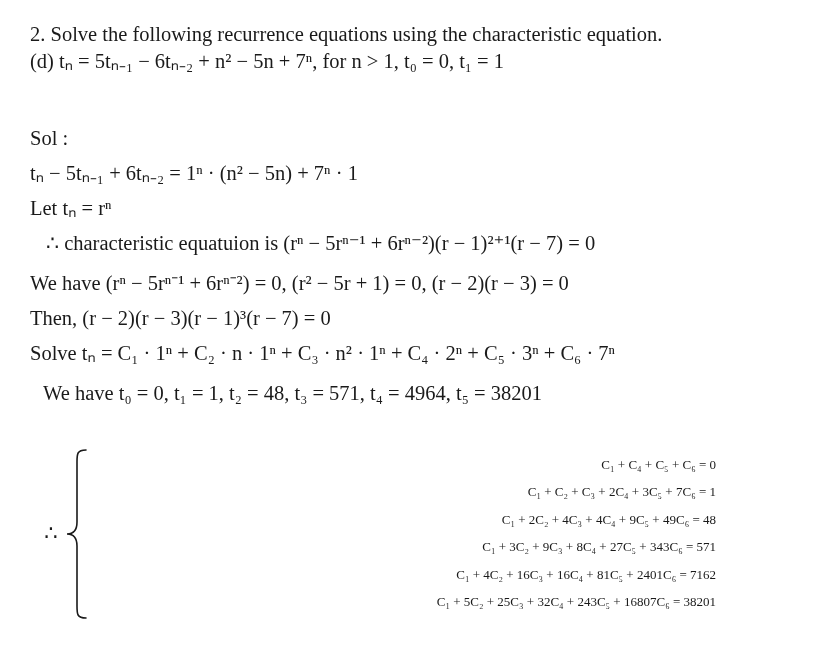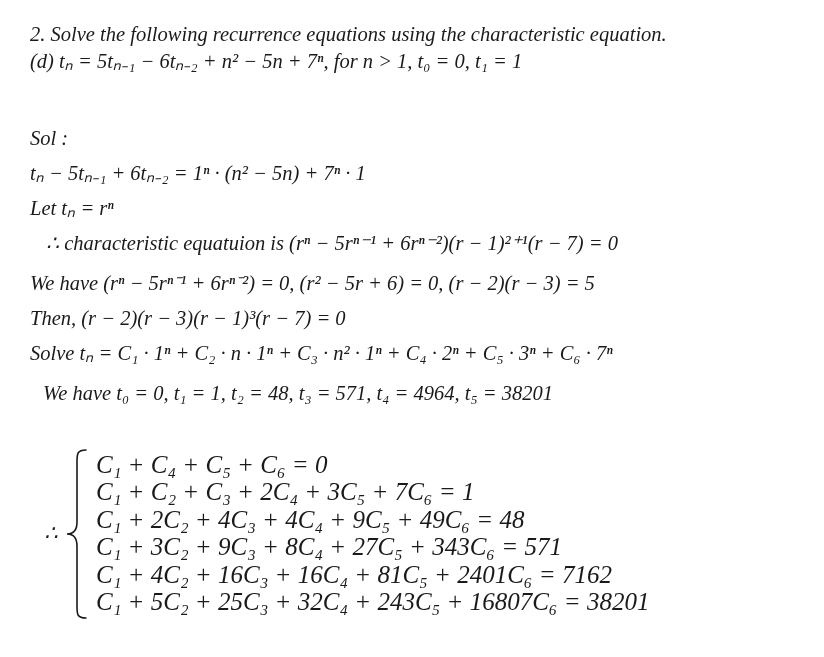--- a/index.html
+++ b/index.html
@@ -13,21 +13,20 @@
     font-family: "Liberation Serif", serif;
     color: #1a1a1a;
     overflow: hidden;
   }
   .page {
     position: relative;
     width: 816px;
     height: 657px;
     padding: 0;
     box-sizing: border-box;
-    font-style: italic;
   }
   .line {
     font-size: 20.5px;
     line-height: 1.0;
     white-space: nowrap;
   }
   .problem-line {
     position: absolute;
     left: 30px;
   }
@@ -69,24 +68,24 @@
   }
   .brace svg {
     position: absolute;
     left: 0;
     top: 0;
   }
   .eqs {
     padding-left: 6px;
   }
   .eq {
-    font-size: 25px;
+    font-size: 13px;
     line-height: 27.5px;
     white-space: nowrap;
-    text-align: left;
+    text-align: right;
     width: 620px;
   }
 </style>
 </head>
 <body>
 
 <div class="page">
 
   <div class="line problem-line l1">
     <span>2.</span>
@@ -99,21 +98,21 @@
   </div>
 
   <div class="line problem-line sol">Sol :</div>
 
   <div class="line problem-line l3 math">tₙ − 5tₙ₋₁ + 6tₙ₋₂ = 1ⁿ · (n² − 5n) + 7ⁿ · 1</div>
 
   <div class="line problem-line l4 math">Let  tₙ = rⁿ</div>
 
   <div class="line problem-line l5 math">∴ characteristic equatuion is (rⁿ − 5rⁿ⁻¹ + 6rⁿ⁻²)(r − 1)²⁺¹(r − 7) = 0</div>
 
-  <div class="line problem-line l6 math">We have  (rⁿ − 5rⁿ⁻¹ + 6rⁿ⁻²) = 0, (r² − 5r + 6) = 0, (r − 2)(r − 3) = 5</div>
+  <div class="line problem-line l6 math">We have  (rⁿ − 5rⁿ⁻¹ + 6rⁿ⁻²) = 0, (r² − 5r + 1) = 0, (r − 2)(r − 3) = 0</div>
 
   <div class="line problem-line l7 math">Then,  (r − 2)(r − 3)(r − 1)³(r − 7) = 0</div>
 
   <div class="line problem-line l8 math">Solve  tₙ = C₁ · 1ⁿ + C₂ · n · 1ⁿ + C₃ · n² · 1ⁿ + C₄ · 2ⁿ + C₅ · 3ⁿ + C₆ · 7ⁿ</div>
 
   <div class="line problem-line l9 math">We have  t₀ = 0,  t₁ = 1,  t₂ = 48,  t₃ = 571,  t₄ = 4964,  t₅ = 38201</div>
 
   <div class="system">
     <div class="therefore">∴</div>
     <div class="brace">

